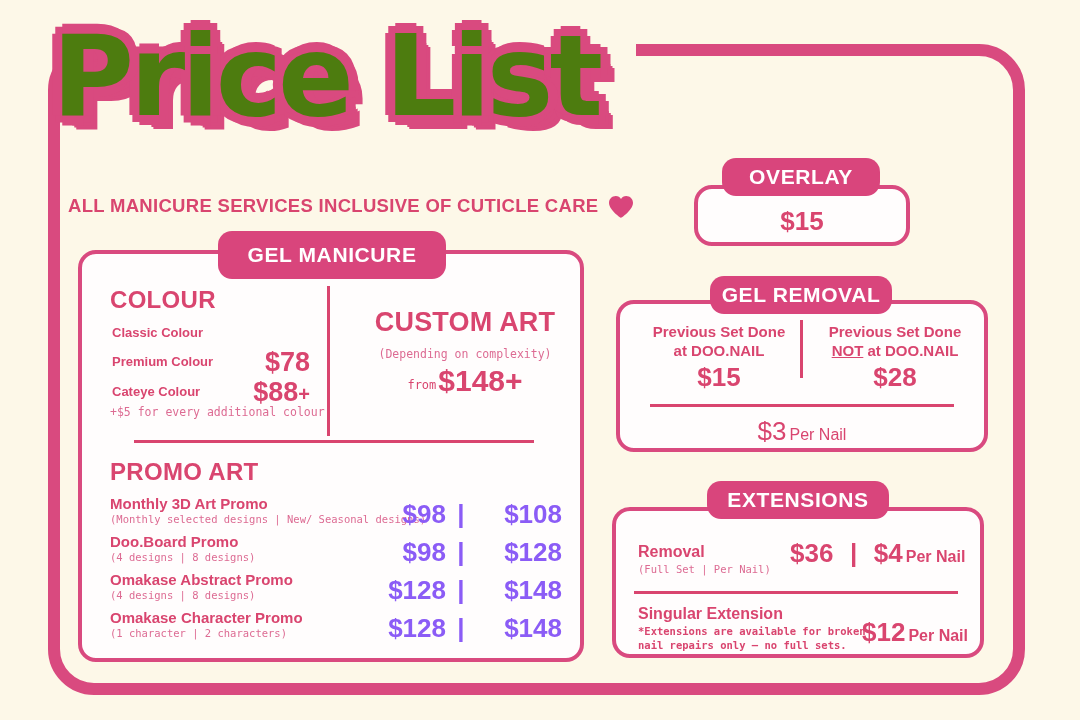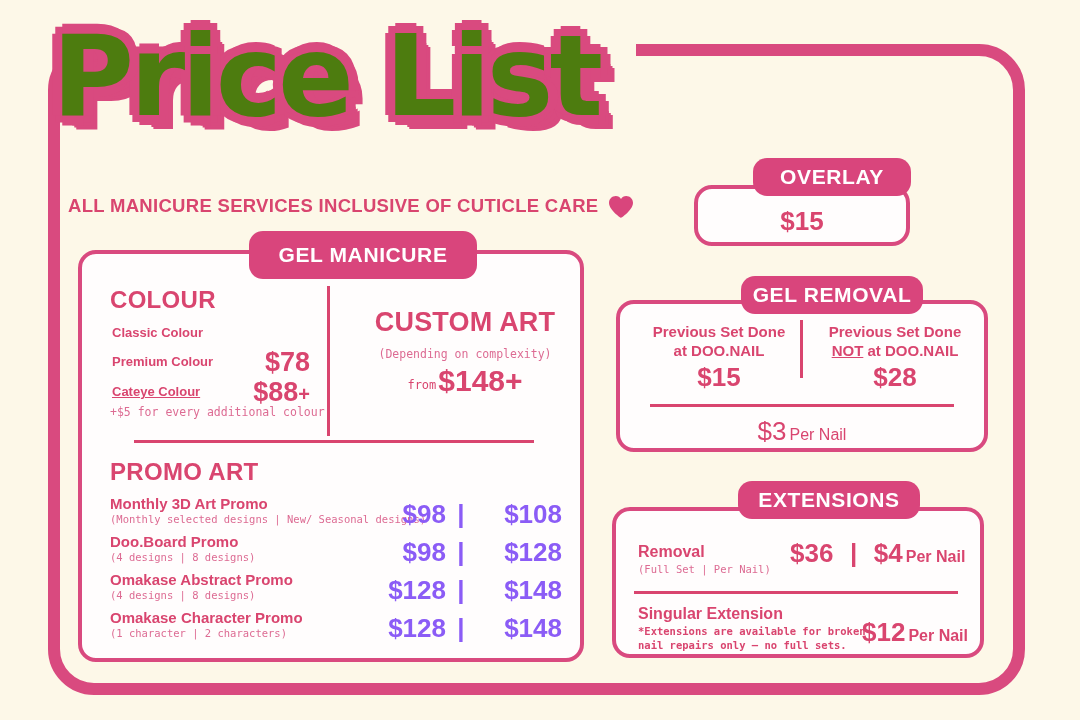--- a/index.html
+++ b/index.html
@@ -60,21 +60,20 @@
   }
   .badge{
     position:absolute;
     background:#D9457C;
     color:#FFFFFF;
     border-radius:14px;
     font-size:21px;font-weight:700;letter-spacing:0.6px;
     display:flex;align-items:center;justify-content:center;
     z-index:5;
     white-space:nowrap;
-    margin-left:31px;
   }
 
   
   #gel-card{left:78px;top:250px;width:506px;height:412px;}
   #gel-badge{left:218px;top:231px;width:228px;height:48px;}
 
   .col-head{
     position:absolute;
     font-size:24px;font-weight:700;letter-spacing:0.3px;color:#D9456F;
   }
@@ -204,21 +203,21 @@
 
   <div class="col-head" id="colour-head">COLOUR</div>
 
   <div class="row-label" style="left:112px;top:325px;">Classic Colour</div>
 
   <div class="row-label" style="left:112px;top:354px;">Premium Colour</div>
   <div class="row-price" style="left:200px;top:347px;width:110px;">
     <span>$78</span><span class="plus-sm"></span>
   </div>
 
-  <div class="row-label" style="left:112px;top:384px;text-decoration:underline;">Cateye Colour</div>
+  <div class="row-label" style="left:112px;top:384px;">Cateye Colour</div>
   <div class="row-price" style="left:200px;top:377px;width:110px;">
     <span>$88</span><span class="plus-sm">+</span>
   </div>
 
   <div class="note-mono" style="left:110px;top:405px;">+$5 for every additional colour</div>
 
   <div class="v-divider"></div>
 
   <div class="custom-art-title">CUSTOM ART</div>
   <div class="custom-art-sub">(Depending on complexity)</div>

